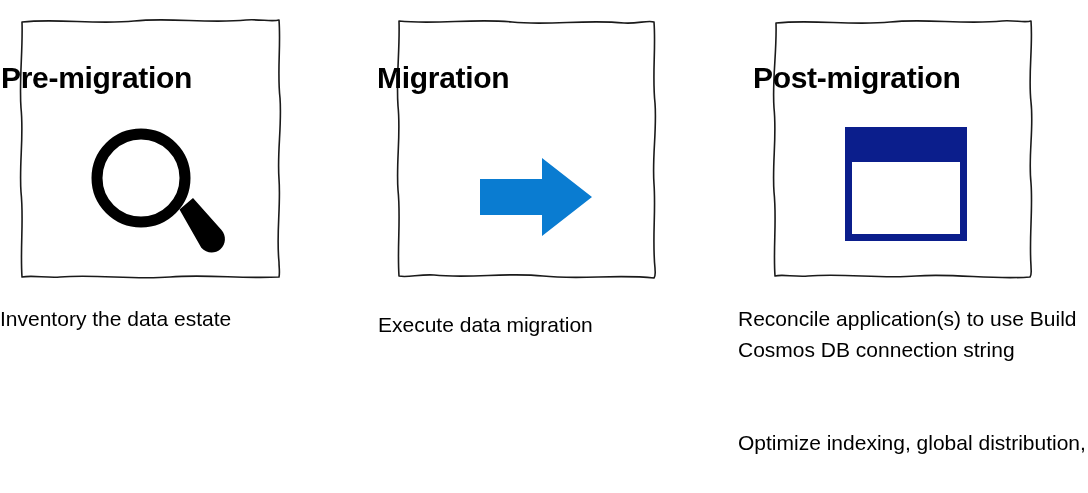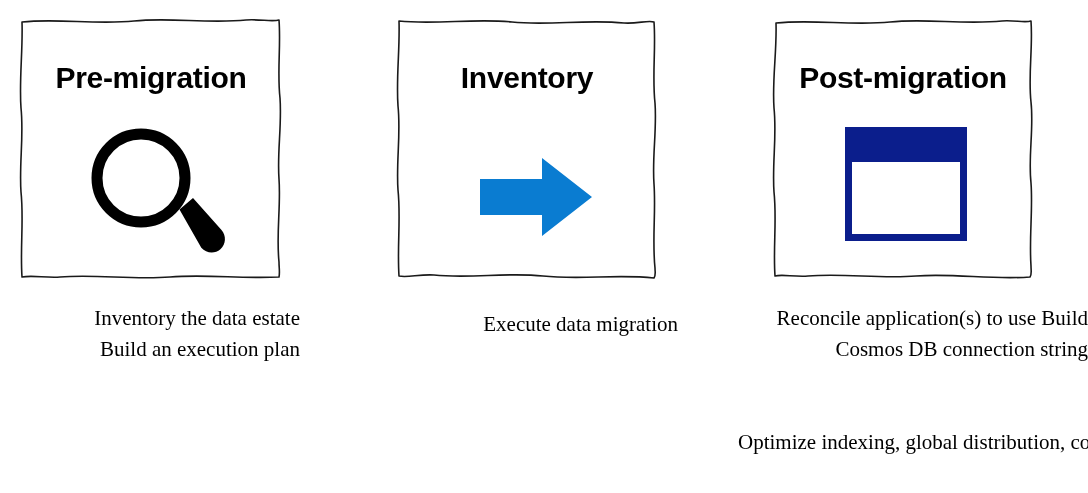--- a/index.html
+++ b/index.html
@@ -36,21 +36,20 @@
   }
   #box-pre  { left: 18px; }
   #box-mig  { left: 394px; }
   #box-post { left: 770px; }
 
   
   .panel-title {
     position: absolute;
     top: 58px;
     width: 300px;
-    text-align: center;
     font-size: 30px;
     font-weight: bold;
     letter-spacing: -0.3px;
     line-height: 40px;
     white-space: nowrap;
     color: #000000;
   }
   #title-pre  { left: 1px;   width: 300px; }
   #title-mig  { left: 377px; width: 300px; }
   #title-post { left: 753px; width: 300px; }
@@ -60,25 +59,25 @@
     position: absolute;
   }
   #icon-magnifier { left: 86px;  top: 124px; width: 142px; height: 132px; }
   #icon-arrow     { left: 480px; top: 158px; width: 112px; height: 78px;  }
   #icon-window    { left: 845px; top: 127px; width: 122px; height: 114px; }
   .panel-icon svg { display: block; width: 100%; height: 100%; }
 
   
   .caption {
     position: absolute;
-    text-align: right;
+    text-align: left;
     font-size: 21px;
     line-height: 31px;
     color: #000000;
-    font-family: Liberation Serif, serif;
+    font-family: Liberation Sans, sans-serif;
   }
   .caption-line { display: block; white-space: nowrap; }
 
   #caption-pre   { left: 0px;   top: 303px; width: 300px; }
   #caption-mig   { left: 378px; top: 303px; width: 300px; margin-top: 6px; }
   #caption-post  { left: 738px; top: 303px; width: 350px; }
   #caption-post .caption-line { white-space: normal; }
   #caption-post-2 { left: 738px; top: 427px; width: 350px; }
 </style>
 </head>
@@ -104,34 +103,33 @@
         <path d="M93.5,85.5 L107.0,74.0 L135.5,106.0
                  C140.5,111.8 140.0,120.4 134.4,125.3
                  C128.8,130.2 120.3,129.6 115.3,123.8 Z"></path>
       </g>
       <circle cx="55" cy="54" r="44" fill="none" stroke="#000000" stroke-width="11"></circle>
     </svg>
   </div>
 
   <div class="caption" id="caption-pre">
     <span class="caption-line">Inventory the data estate</span>
-    <span class="caption-line">Build an execution plan</span>
   </div>
 
   <div class="sketch-box" id="box-mig">
     <svg viewBox="0 0 265 265" preserveAspectRatio="none" aria-hidden="true">
       <path fill="none" stroke="#1a1a1a" stroke-width="1.6" stroke-linecap="round" stroke-linejoin="round" d="M5,5 C42,9 80,2 118,6 C154,10 192,3 230,7 C243,8 254,4 260,6
                C262,33 258,60 261,87 C263,114 258,141 260,168
                C262,196 258,224 261,252 C261,256 262,259 260,262
                C223,258 186,264 149,260 C112,256 76,263 40,259 C26,258 13,262 5,260
                C3,231 7,202 4,174 C2,146 7,118 4,90 C2,62 6,33 5,5 Z"></path>
     </svg>
   </div>
 
-  <div class="panel-title" id="title-mig">Inventory</div>
+  <div class="panel-title" id="title-mig">Migration</div>
 
   <div class="panel-icon" id="icon-arrow">
     <svg viewBox="0 0 112 78" aria-hidden="true">
       <path d="M0,21 L62,21 L62,0 L112,39 L62,78 L62,57 L0,57 Z" fill="#0A7CD1"></path>
     </svg>
   </div>
 
   <div class="caption" id="caption-mig">
     <span class="caption-line">Execute data migration</span>
   </div>

